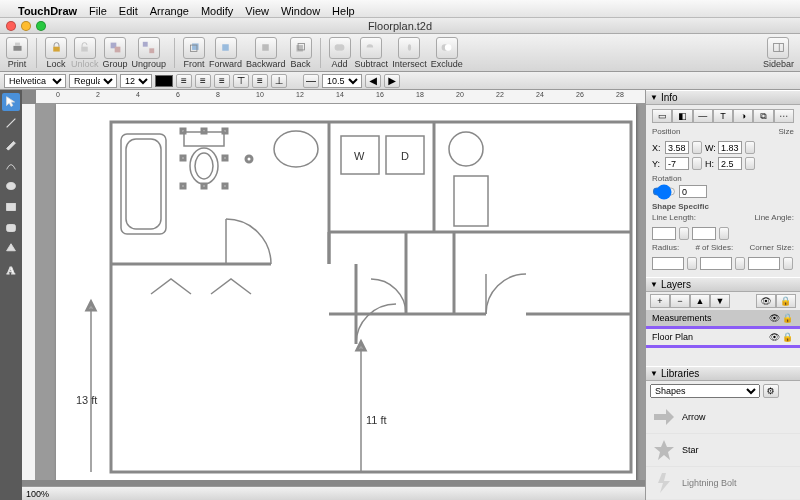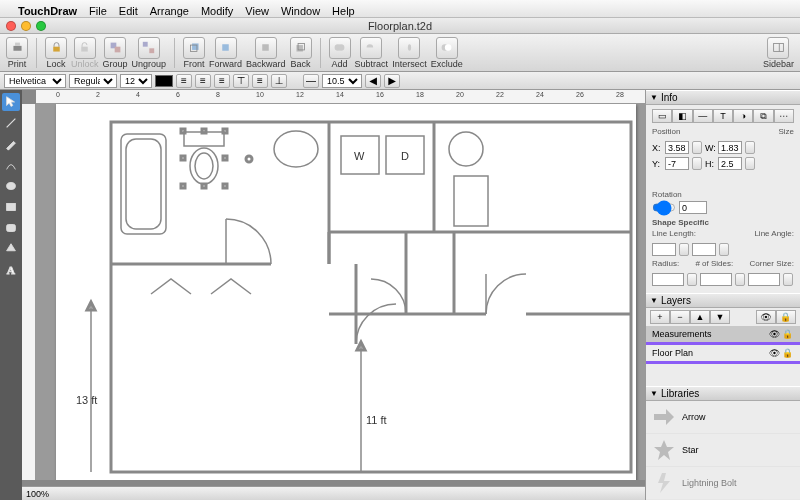--- a/index.html
+++ b/index.html
@@ -452,21 +452,21 @@
           <div class="stepper"></div>
         </div>
       <div class="row">
           <label>Y:</label>
           <input value="-7" style="">
           <div class="stepper"></div>
           <label>H:</label>
           <input value="2.5" style="">
           <div class="stepper"></div>
         </div>
-      <div class="sub" style="margin-top:20px">Rotation</div>
+      <div class="sub" style="margin-top:4px">Rotation</div>
       <div class="row">
           <input type="range" class="slider" min="0" max="360" value="180" style="">
           <input style="width: 28px;" value="0">
         </div>
       <div class="sub" style="font-weight:bold;margin-top:4px">Shape Specific</div>
       <div class="row" style="justify-content:space-between">
           <span class="sub">Line Length:</span>
           <span class="sub">Line Angle:</span>
         </div>
       <div class="row">
@@ -510,20 +510,21 @@
     <div class="layerrow">
         <span>Floor Plan</span>
         <span>👁 🔒</span>
       </div>
 
     <div style="flex:1"></div>
     <div class="panelhdr">
         <span class="tri">▼</span>
         <span>Libraries</span>
       </div>
+    <div style="padding:3px 4px"><select style="width:110px;font-size:9px"><option>Shapes</option></select> <span class="fmtbtn">⚙</span></div>
     <div class="libitem">
         <svg viewBox="0 0 24 24">
           <path d="M2 9 L14 9 L14 4 L22 12 L14 20 L14 15 L2 15 Z" fill="#bbb"></path>
         </svg>
         <span>Arrow</span>
       </div>
     <div class="libitem">
         <svg viewBox="0 0 24 24">
           <path d="M12 2 L15 9 L22 9 L16 14 L18 22 L12 17 L6 22 L8 14 L2 9 L9 9 Z" fill="#bbb"></path>
         </svg>

